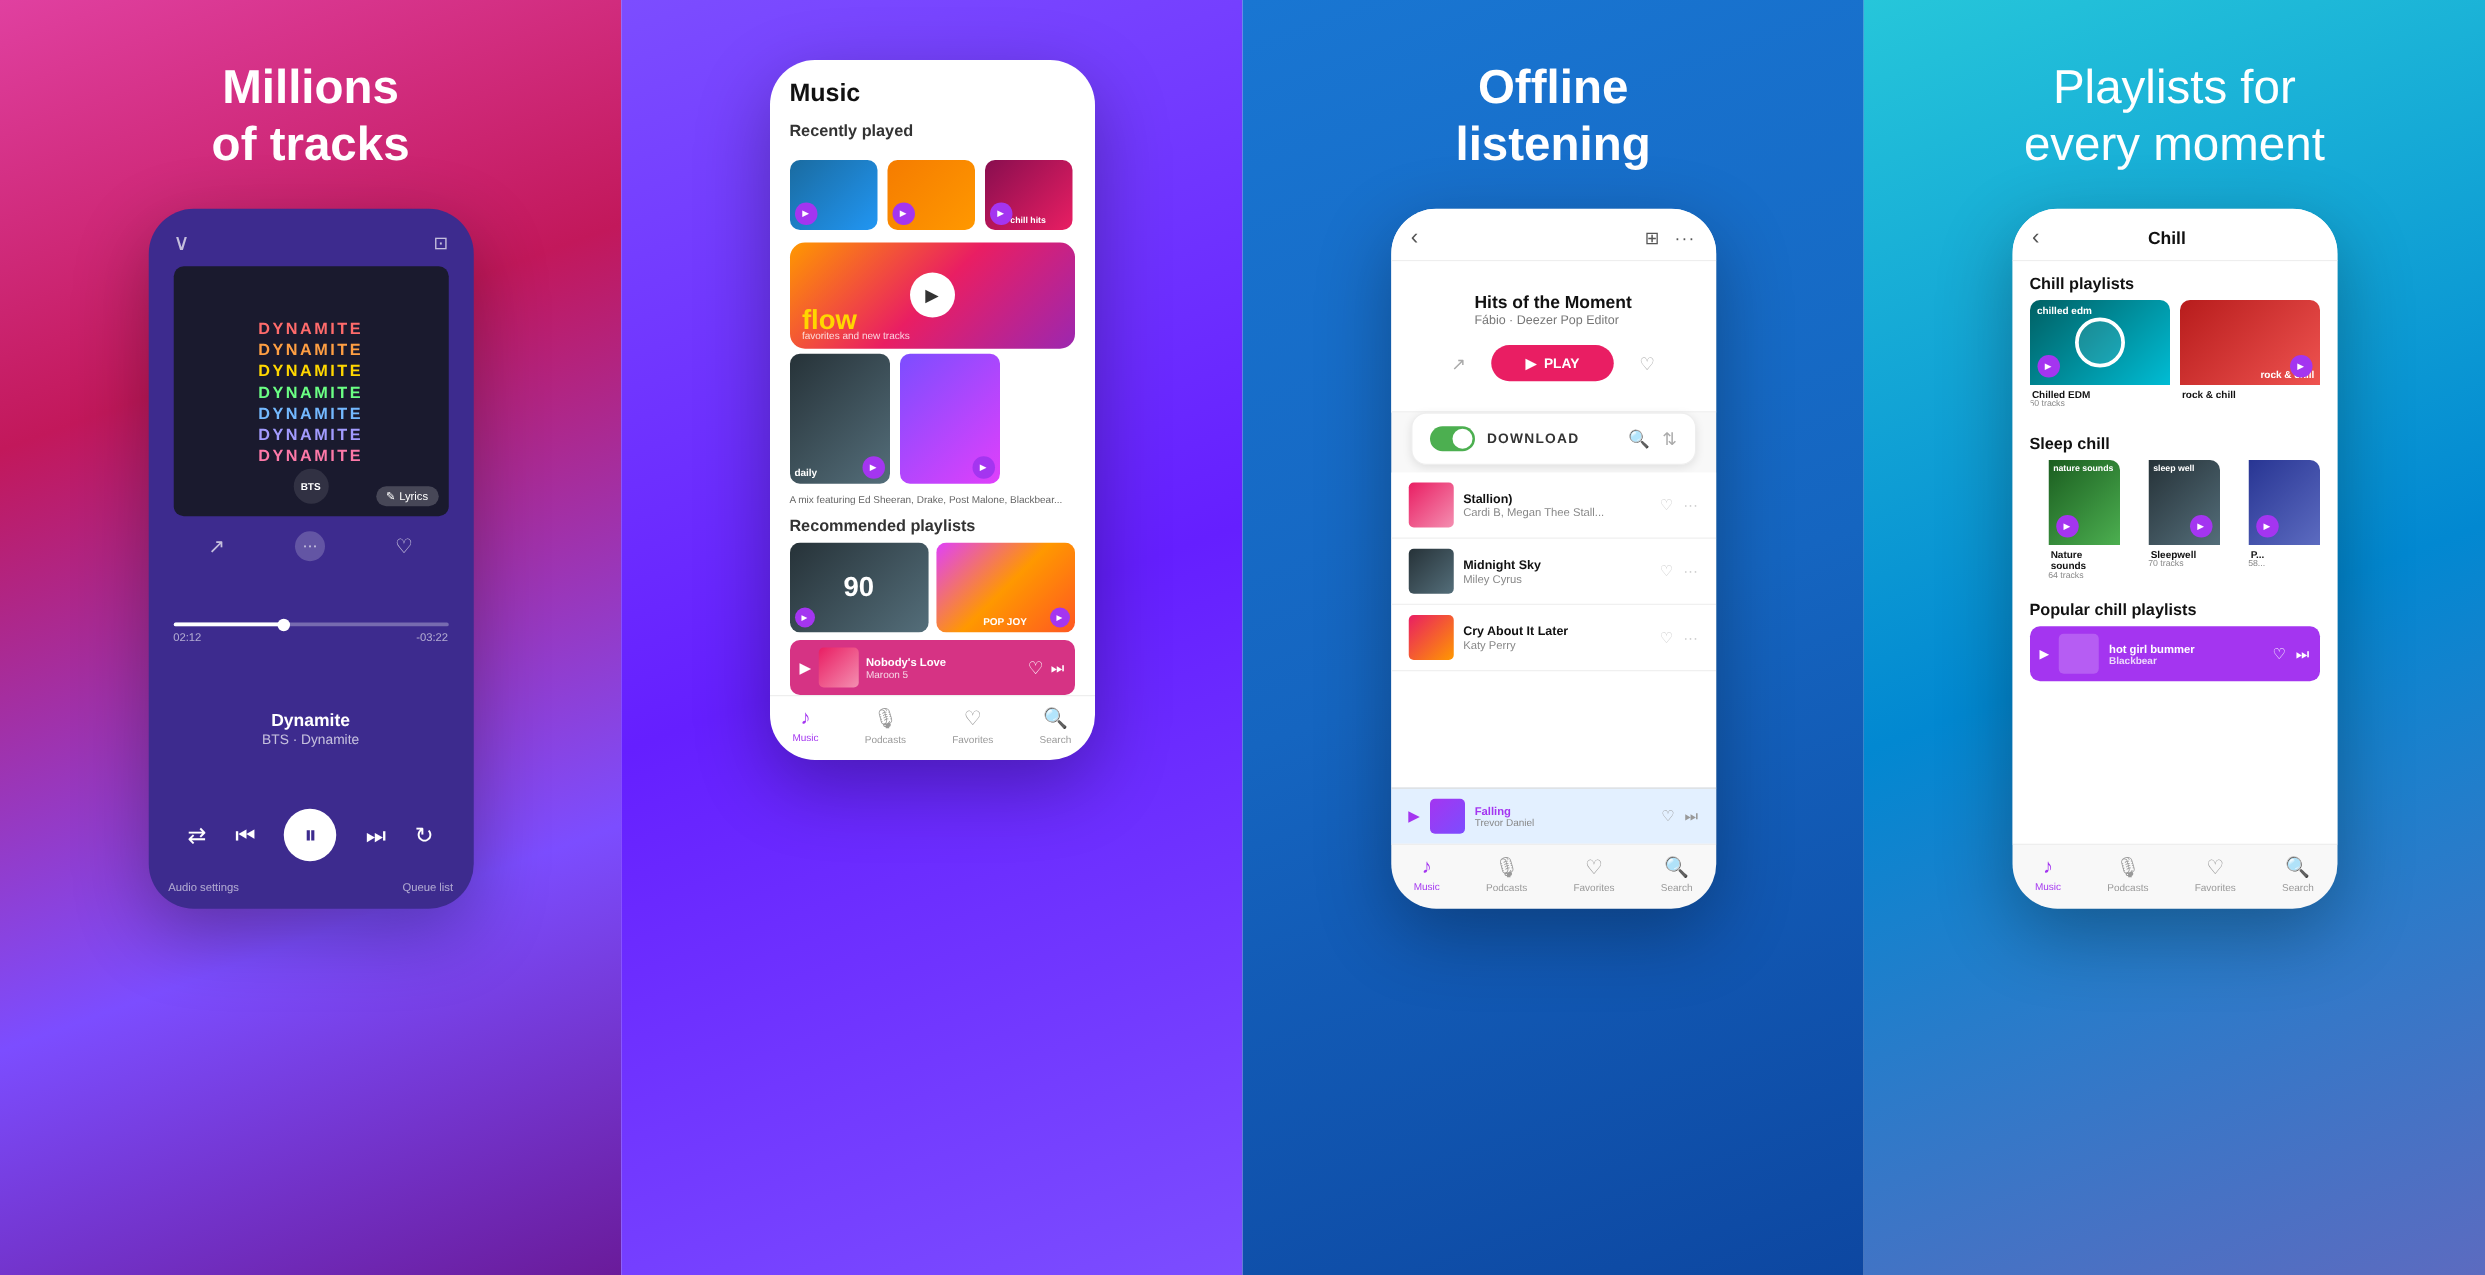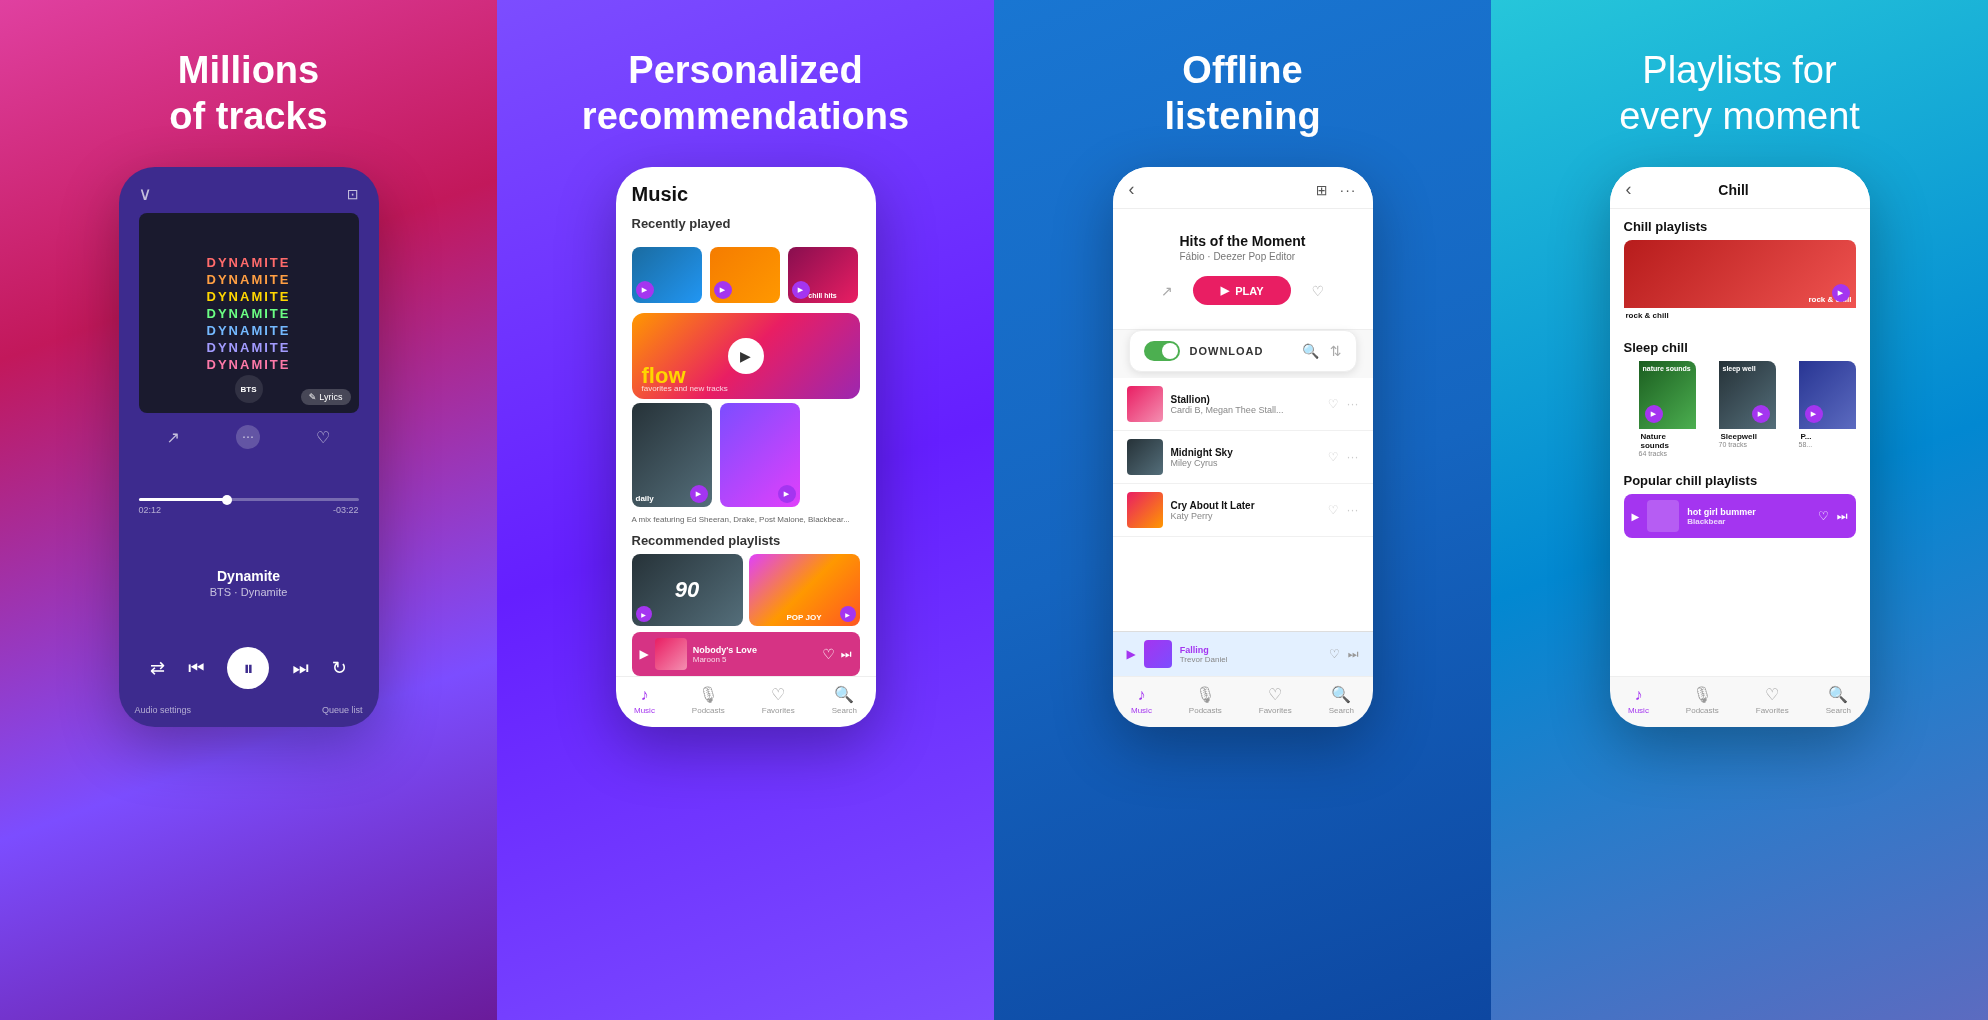--- a/index.html
+++ b/index.html
@@ -751,23 +751,20 @@
     </div>
 
     <div class="player-footer">
       <span style="color:rgba(255,255,255,0.6);font-size:9px;display:flex;align-items:center;gap:3px;">Audio settings</span>
       <span style="color:rgba(255,255,255,0.6);font-size:9px;">Queue list</span>
     </div>
   </div>
 </div>
 
 <div class="panel panel-2">
-  <div class="panel-title">
-    <span>Personalized recommendations</span>
-  </div>
 
   <div class="phone phone-2">
     <div class="phone2-header">
       <div class="phone2-title">Music</div>
       <div class="phone2-subtitle">Recently played</div>
     </div>
 
     <div class="recently-played-row">
       <div class="rp-thumb grad-blue">
         <div class="play-overlay">▶</div>
@@ -796,21 +793,21 @@
         <div class="play-overlay">▶</div>
       </div>
     </div>
 
     <div class="mix-desc">A mix featuring Ed Sheeran, Drake, Post Malone, Blackbear...</div>
 
     <div class="rec-playlists-title">Recommended playlists</div>
     <div class="rec-row">
       <div class="rec-card">
         <div class="rec-card-inner grad-dark" style="display:flex;align-items:center;justify-content:center;">
-          <span style="color:white;font-size:22px;font-weight:900;font-style:italic;">90</span>
+          <span style="color:white;font-size:22px;font-weight:900;">90</span>
         </div>
         <div class="rec-play-btn">▶</div>
       </div>
       <div class="rec-card">
         <div class="rec-card-inner" style="background:linear-gradient(135deg,#e040fb,#ff9800,#ff5722);">
           <div style="color:white;font-size:8px;font-weight:700;padding:4px;text-align:center;position:absolute;bottom:0;width:100%;margin-top:30px;">POP JOY</div>
         </div>
         <div class="rec-play-btn" style="left:auto;right:4px;">▶</div>
       </div>
     </div>
@@ -969,20 +966,31 @@
     <div class="phone4-header">
       <span style="font-size:18px;color:#555;">‹</span>
       <span class="phone4-title">Chill</span>
       <span style="width:18px;"></span>
     </div>
 
     <div class="phone4-content">
 
       <div class="section-title-4">Chill playlists</div>
       <div class="playlist-row-4">
+        <div class="playlist-card-4">
+          <div class="playlist-thumb-4 grad-cyan" style="position:relative;">
+            <div style="position:absolute;inset:0;display:flex;align-items:center;justify-content:center;">
+              <div style="width:40px;height:40px;border:3px solid #fff;border-radius:50%;background:rgba(255,255,255,0.1);"></div>
+            </div>
+            <div style="position:absolute;top:4px;left:6px;color:white;font-size:8px;font-weight:700;">chilled edm</div>
+            <div class="play-overlay-4">▶</div>
+          </div>
+          <div class="playlist-label-4">Chilled EDM</div>
+          <div class="playlist-tracks-4">60 tracks</div>
+        </div>
         <div class="playlist-card-4">
           <div class="playlist-thumb-4 grad-red" style="position:relative;">
             <div style="position:absolute;bottom:4px;left:4px;right:4px;color:white;font-size:8px;font-weight:700;text-align:right;">rock &amp; chill</div>
             <div class="play-overlay-4" style="left:auto;right:6px;">▶</div>
           </div>
           <div class="playlist-label-4">rock &amp; chill</div>
         </div>
       </div>
 
       <div class="section-title-4">Sleep chill</div>

